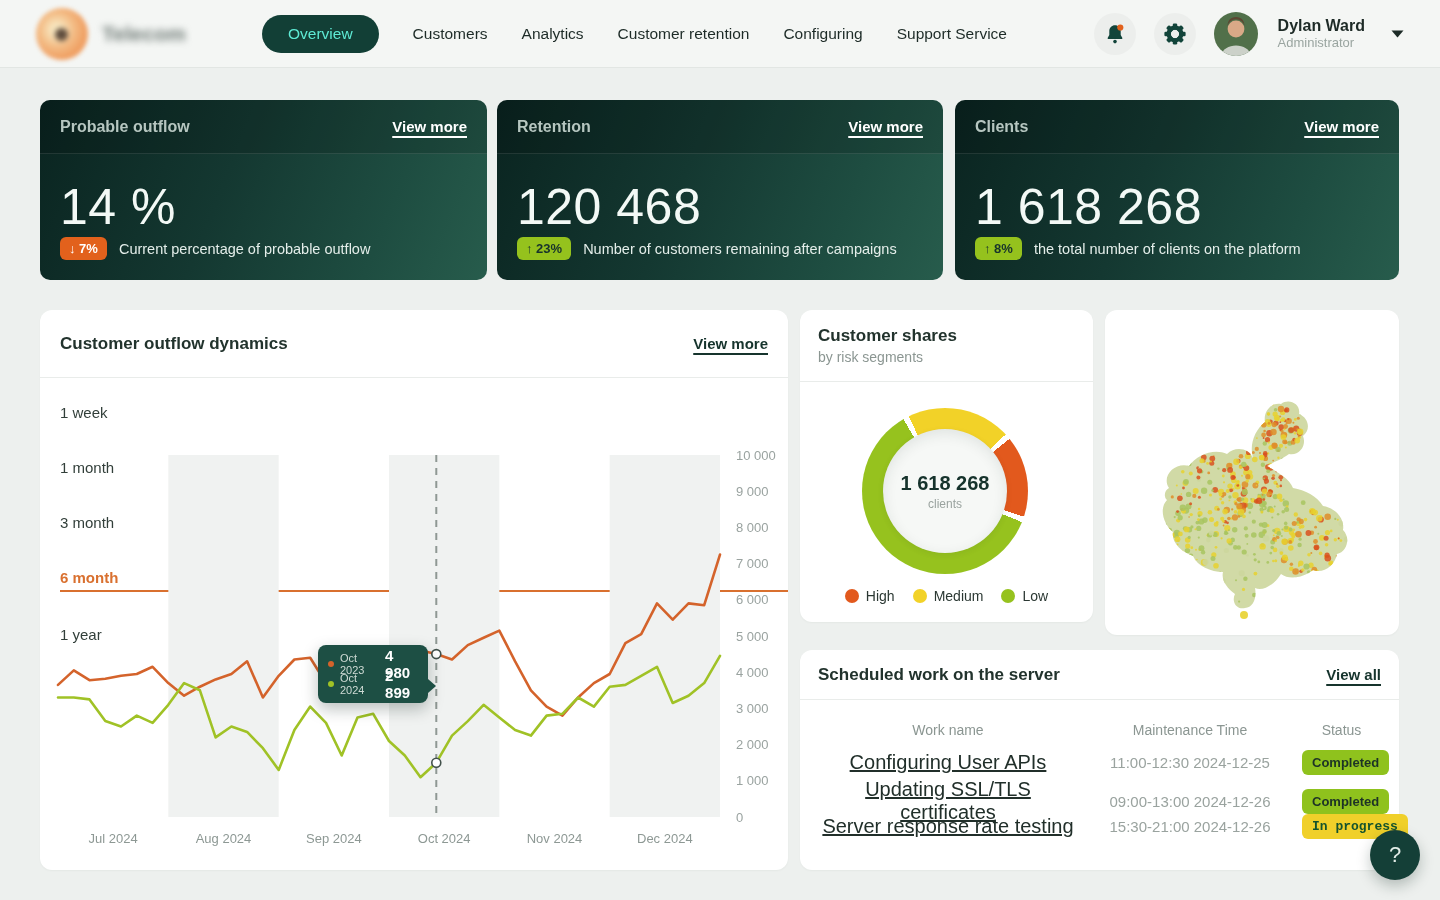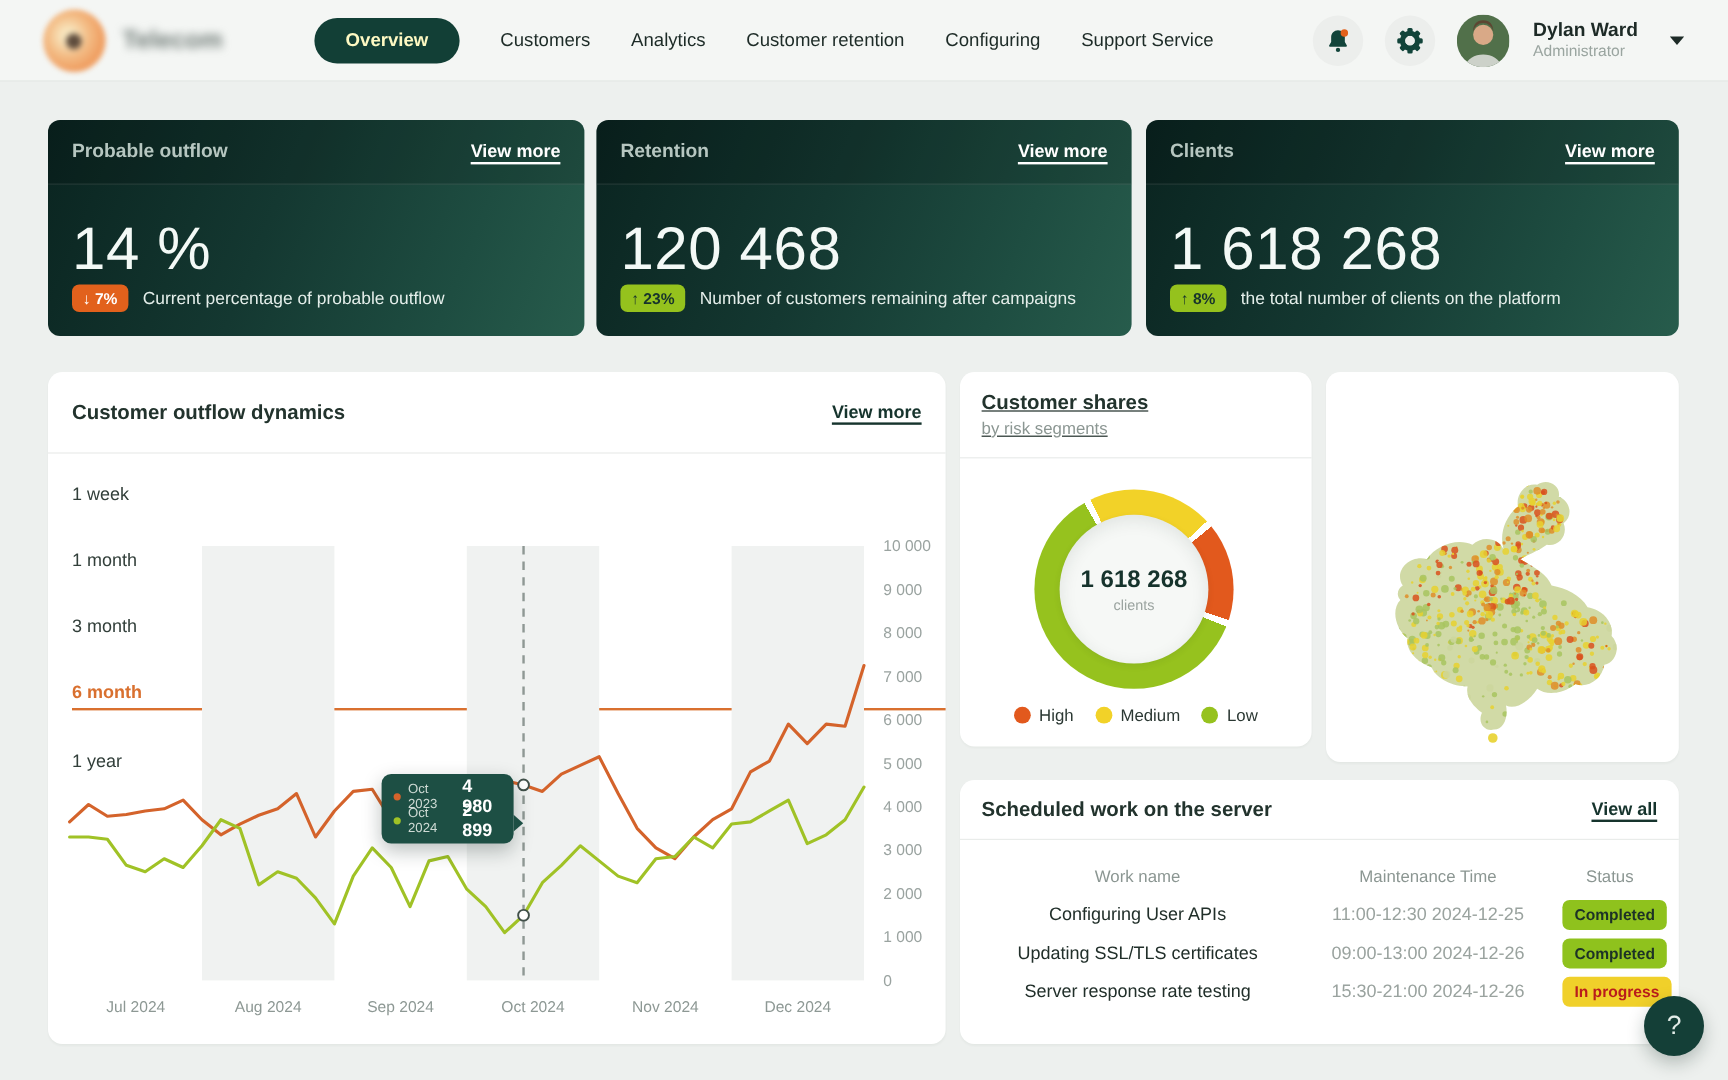--- a/index.html
+++ b/index.html
@@ -23,21 +23,21 @@
     filter:blur(2px); position:relative; flex:0 0 auto;
   }
   .logo-mark::after{
     content:''; position:absolute; left:19px; top:20px; width:13px; height:13px;
     border-radius:50%; background:#5d4b3c; filter:blur(1.5px);
   }
   .logo-text{ font-size:21px; font-weight:700; color:#707b77; filter:blur(3.5px); }
   .nav{ display:flex; align-items:center; gap:34px; }
   .nav-item{ font-size:15.5px; color:#1d2b27; cursor:pointer; white-space:nowrap; }
   .nav-item.pill{
-    background:#123f36; color:#fef9c3; font-weight:700;
+    background:#123f36; color:#5eead4; font-weight:400;
     padding:10px 26px; border-radius:20px;
   }
   .topbar-right{ margin-left:auto; display:flex; align-items:center; gap:18px; }
   .icon-btn{
     width:42px; height:42px; border-radius:50%; background:#eceeec;
     display:flex; align-items:center; justify-content:center; cursor:pointer; position:relative;
   }
   .avatar{ width:44px; height:44px; border-radius:50%; overflow:hidden; flex:0 0 auto; cursor:pointer; }
   .user-block{ line-height:1.2; margin-left:2px; }
   .user-name{ font-size:16px; font-weight:600; color:#1d2a26; }
@@ -97,21 +97,21 @@
     content:''; position:absolute; right:-8px; top:34px;
     border-top:7px solid transparent; border-bottom:7px solid transparent;
     border-left:8px solid #1d4f44;
   }
   .tt-row{ display:flex; align-items:center; gap:6px; height:20px; }
   .tt-dot{ width:6px; height:6px; border-radius:50%; flex:0 0 auto; }
   .tt-label{ font-size:11px; color:#cedad4; }
   .tt-val{ margin-left:auto; font-size:15px; font-weight:700; color:#fff; }
 
   
-  .shares-card{ left:800px; top:310px; width:293px; height:312px;text-decoration:underline; }
+  .shares-card{ left:800px; top:310px; width:293px; height:312px; }
   .two-line-head{ height:72px; display:flex; flex-direction:column; justify-content:center; align-items:flex-start; padding:0 18px; border-bottom:1px solid #e9ecea; }
   .donut{
     position:absolute; left:62px; top:98px; width:166px; height:166px; border-radius:50%;
   }
   .donut-hole{
     position:absolute; left:21px; top:21px; width:124px; height:124px; border-radius:50%;
     background:#f6f8f6; box-shadow:0 4px 14px rgba(30,50,44,0.10) inset, 0 2px 6px rgba(30,50,44,0.08);
     display:flex; flex-direction:column; align-items:center; justify-content:center;
   }
   .donut-value{ font-size:20px; font-weight:700; color:#16332c; }
@@ -124,21 +124,21 @@
   
   .heat-card{ left:1105px; top:310px; width:294px; height:325px; }
   .map-wrap{ position:absolute; left:26px; top:86px; width:242px; height:230px; }
 
   
   .sched-card{ left:800px; top:650px; width:599px; height:220px; }
   .sched-head{ height:50px; padding:0 18px; }
   .sched-table{ padding:14px 18px 0 18px;text-align:center; }
   .srow{ display:grid; grid-template-columns:260px 224px 1fr; align-items:center; height:32px; }
   .srow.head span{ font-size:14px; color:#8b9692; }
-  .work-name{ font-size:15px; color:#212f2a; }
+  .work-name{ font-size:20px; color:#212f2a;text-decoration:underline; }
   .work-time{ font-size:15px; color:#9aa39f; }
   .status-cell{ display:flex; justify-content:flex-start; }
   .status-badge{ font-size:13px; font-weight:700; border-radius:6px; padding:5px 10px; white-space:nowrap; }
 
   
   .help-btn{
     position:absolute; left:1370px; top:830px; width:50px; height:50px; border-radius:50%;
     background:#143f37; color:#e3ede8; font-size:22px; font-weight:400;
     display:flex; align-items:center; justify-content:center; cursor:pointer;
     box-shadow:0 6px 14px rgba(10,35,28,0.25); z-index:6;
@@ -981,21 +981,21 @@
       <span class="work-name">Updating SSL/TLS certificates</span>
       <span class="work-time">09:00-13:00 2024-12-26</span>
       <span class="status-cell">
           <span class="status-badge" style="background: rgb(143, 194, 29); color: rgb(29, 50, 38);">Completed</span>
         </span>
     </div>
     <div class="srow">
       <span class="work-name">Server response rate testing</span>
       <span class="work-time">15:30-21:00 2024-12-26</span>
       <span class="status-cell">
-          <span class="status-badge" style="background: rgb(240, 208, 42); color: #b91c1c;">In progress</span>
+          <span class="status-badge" style="background: rgb(240, 208, 42); color: #14532d; font-family: Liberation Mono, monospace;">In progress</span>
         </span>
     </div>
   </div>
 </section>
 
 <div class="help-btn">
   <span>?</span>
 </div>
 
 </body></html>

